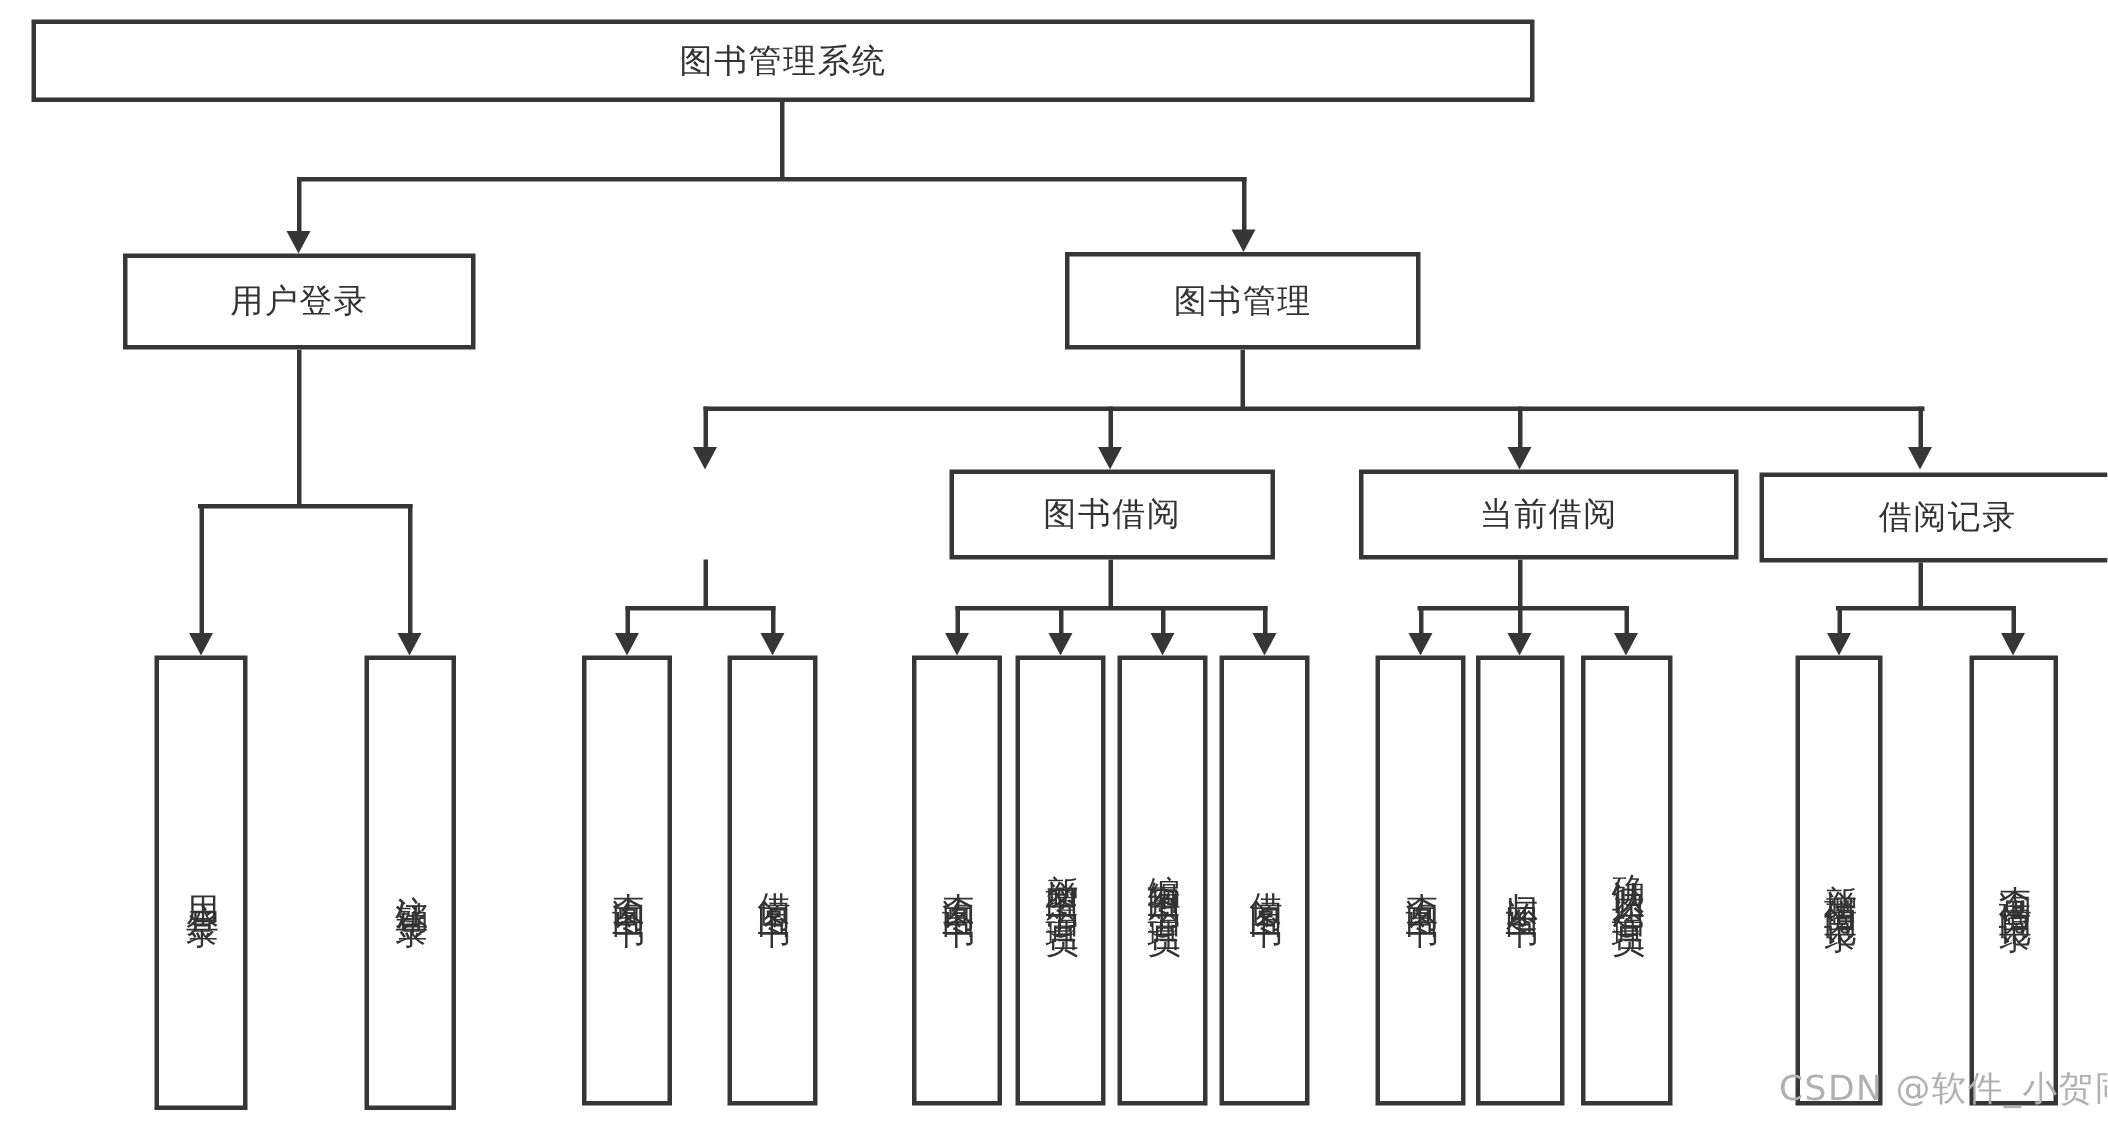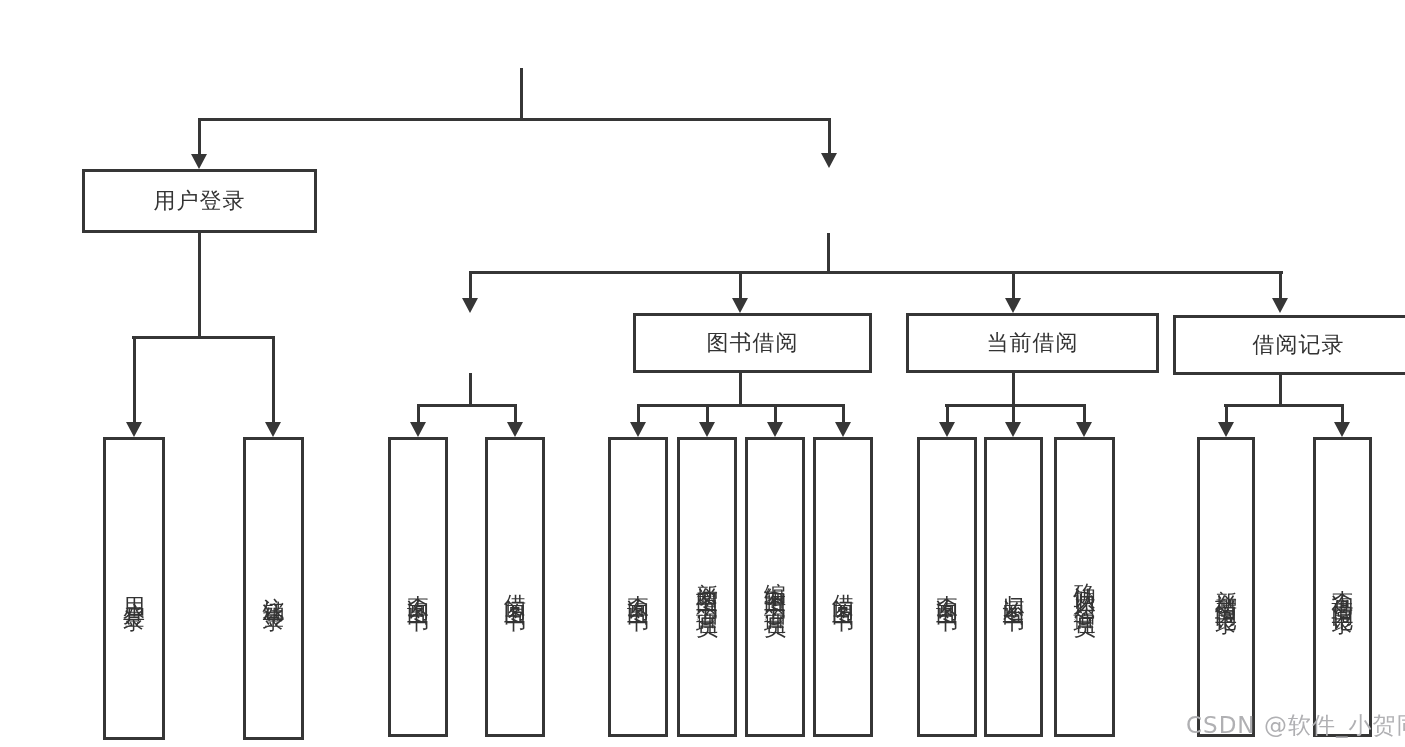--- a/index.html
+++ b/index.html
@@ -48,43 +48,49 @@
     position:absolute;left:1186px;top:710px;
     font-size:23px;color:var(--wm);letter-spacing:1px;
     z-index:5;white-space:nowrap;
   }
 </style>
 </head>
 <body>
 
 <div id="stage">
 
+  <div class="box h" style="left:21px;top:13px;width:1002px;height:55px">
+    <span>图书管理系统</span>
+  </div>
 
   <div class="vline" style="left:520px;top:68px;height:50px"></div>
   <div class="hline" style="left:198px;top:118px;width:633px"></div>
   <div class="arrow" style="left:191px;top:118px;height:51px"></div>
   <div class="arrow" style="left:821px;top:118px;height:50px"></div>
 
   <div class="box h" style="left:82px;top:169px;width:235px;height:64px">
     <span>用户登录</span>
+  </div>
+  <div class="box h" style="left:710px;top:168px;width:237px;height:65px">
+    <span>图书管理</span>
   </div>
 
   <div class="vline" style="left:198px;top:233px;height:103px"></div>
   <div class="hline" style="left:132px;top:336px;width:143px"></div>
   <div class="arrow" style="left:126px;top:336px;height:101px"></div>
   <div class="arrow" style="left:265px;top:336px;height:101px"></div>
 
   <div class="vline" style="left:827px;top:233px;height:41px"></div>
   <div class="hline" style="left:469px;top:271px;width:814px"></div>
   <div class="arrow" style="left:462px;top:271px;height:42px"></div>
   <div class="arrow" style="left:732px;top:271px;height:42px"></div>
   <div class="arrow" style="left:1005px;top:271px;height:42px"></div>
   <div class="arrow" style="left:1272px;top:271px;height:42px"></div>
 
-  <div class="box h" style="left:633px;top:313px;width:239px;height:60px">
+  <div class="box h" style="left:633px;top:313px;width:217px;height:60px">
     <span>图书借阅</span>
   </div>
   <div class="box h" style="left:906px;top:313px;width:253px;height:60px">
     <span>当前借阅</span>
   </div>
   <div class="box h" style="left:1173px;top:315px;width:251px;height:60px">
     <span>借阅记录</span>
   </div>
 
   <div class="vline" style="left:469px;top:373px;height:33px"></div>

